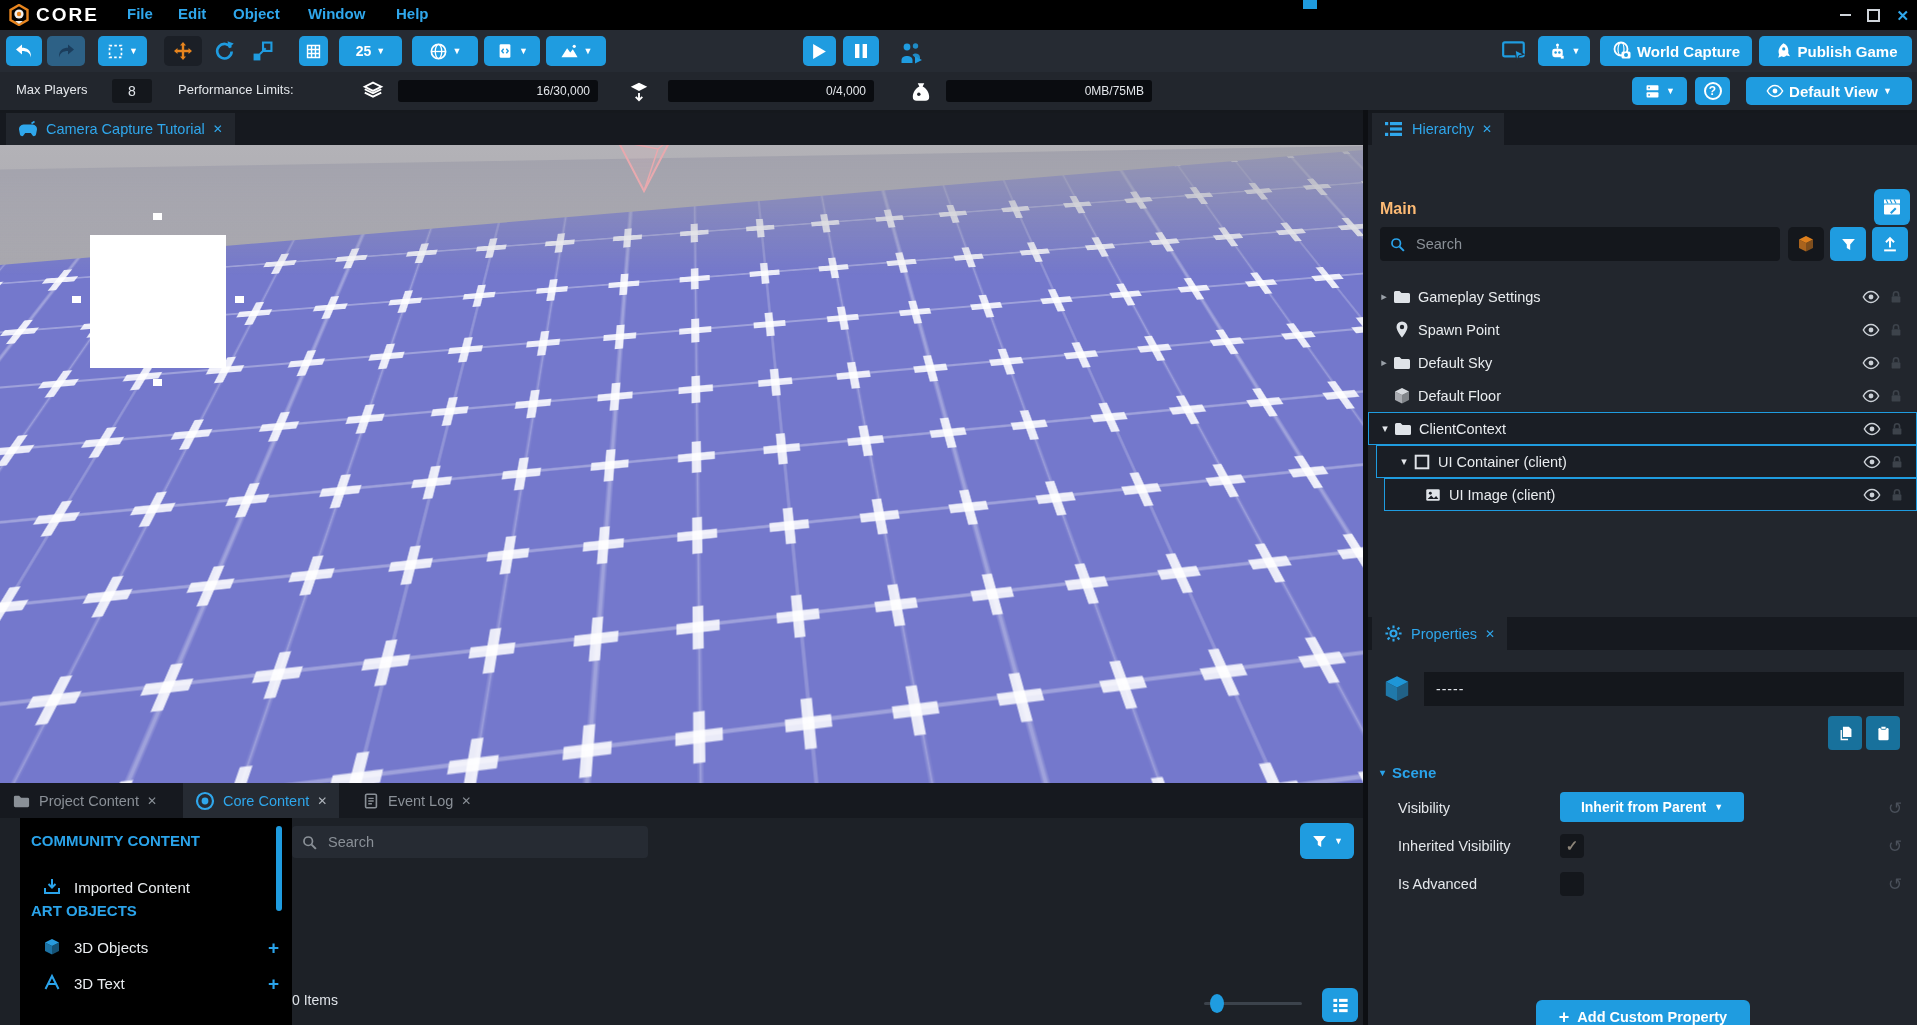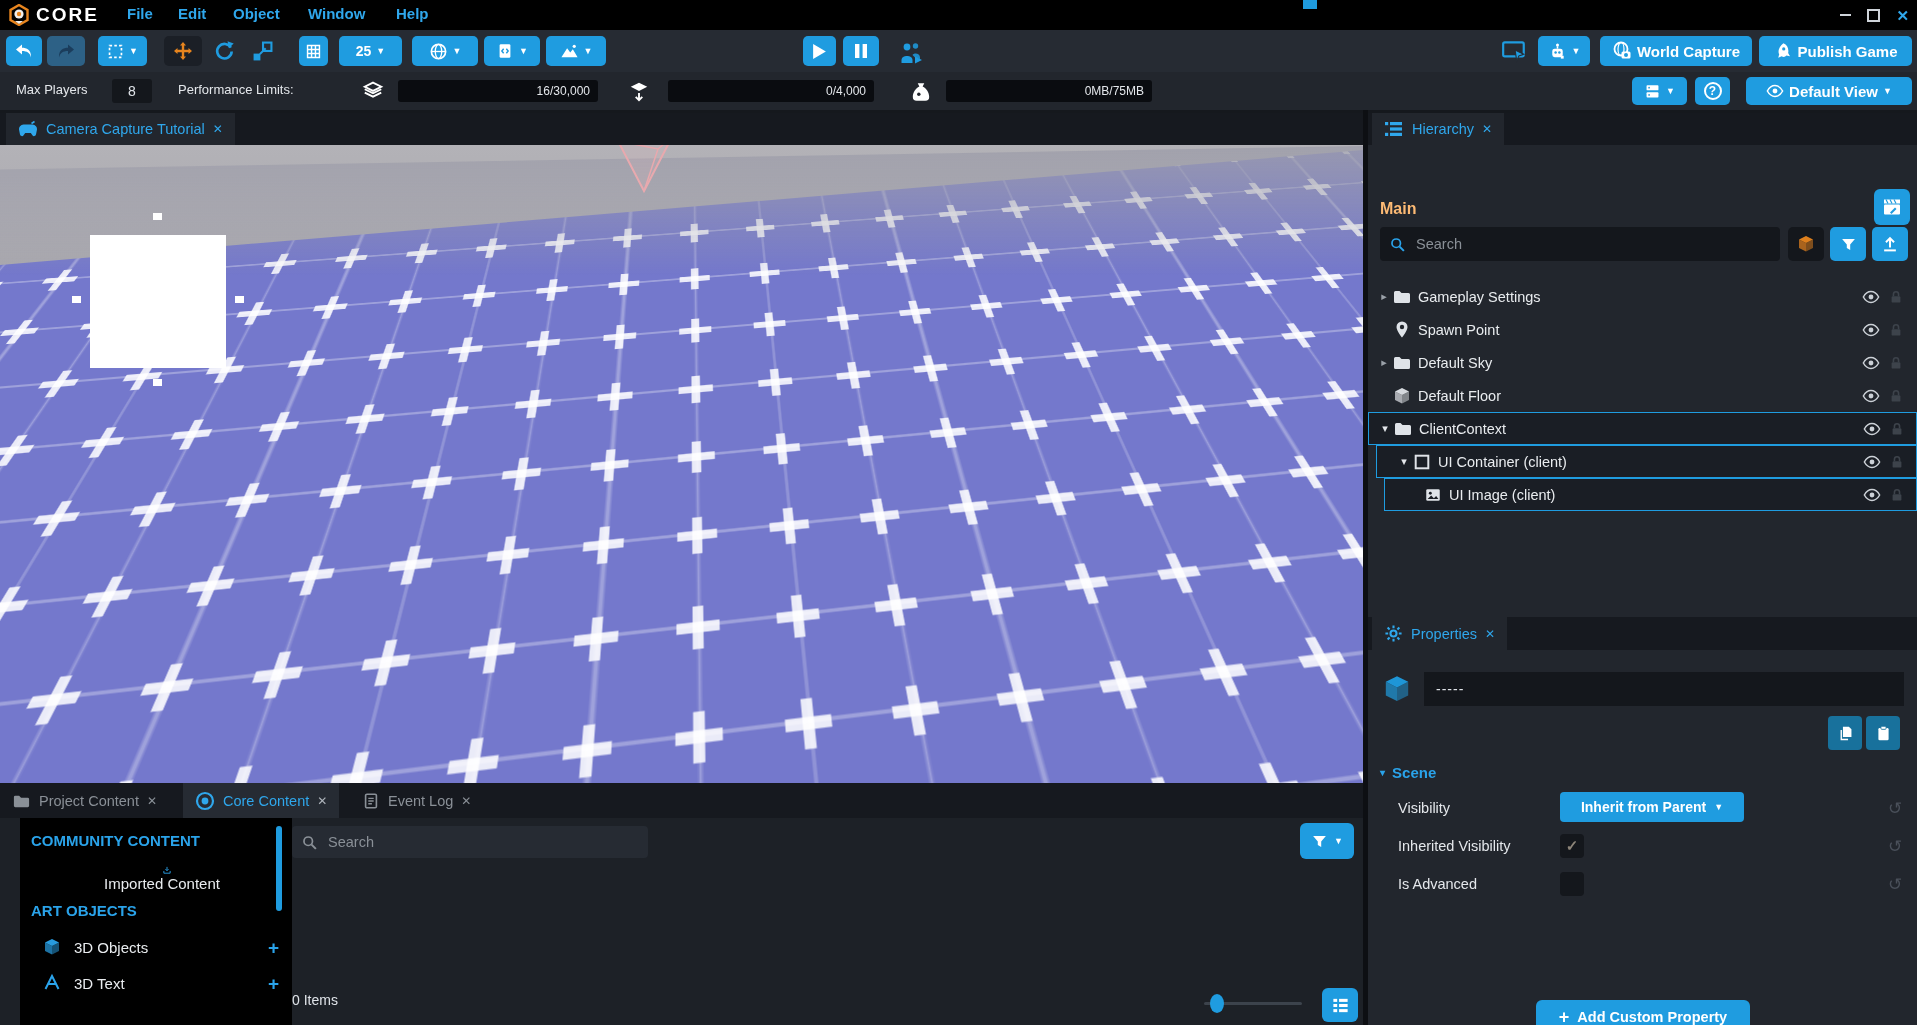--- a/index.html
+++ b/index.html
@@ -428,21 +428,21 @@
       <path d="M7 7 h6 M7 10 h6 M7 13 h4" stroke="#8a9097" stroke-width="1.5"></path>
     </svg>
     <span class="tlabel">Event Log</span>
     <span class="tclose">✕</span>
   </div>
 </div>
 
 <div class="abs bottom-panel">
   <div class="content-sidebar">
     <span class="side-header" style="top:14px;">COMMUNITY CONTENT</span>
-    <div class="side-item" style="top:48px;flex-direction:column;">
+    <div class="side-item" style="top:56px;">
       <svg class="sicon2" width="20" height="20" viewBox="0 0 20 20">
         <path d="M10 2 V10 M6.5 7 L10 10.5 L13.5 7" fill="none" stroke="#2aa3ea" stroke-width="2"></path>
         <path d="M3 11 V16 H17 V11" fill="none" stroke="#2aa3ea" stroke-width="2"></path>
       </svg>
       <span class="silabel">Imported Content</span>
     </div>
     <span class="side-header" style="top:84px;">ART OBJECTS</span>
     <div class="side-item" style="top:116px;">
       <svg class="sicon2" width="20" height="20" viewBox="0 0 20 20" style="color:#2aa3ea">
           <use href="#i-cube"></use>

